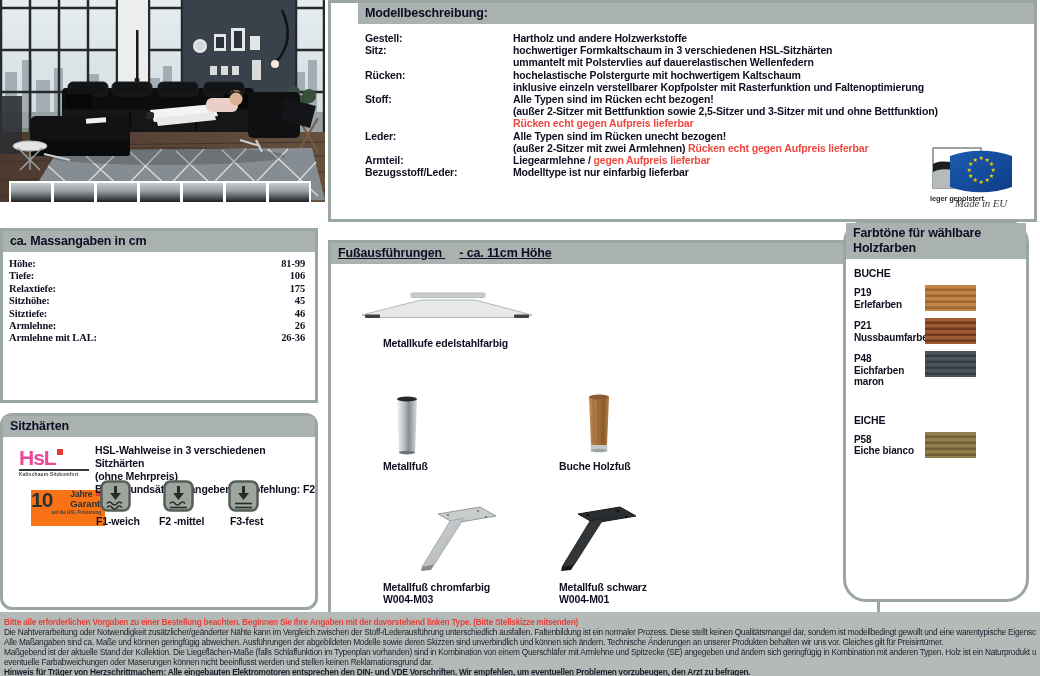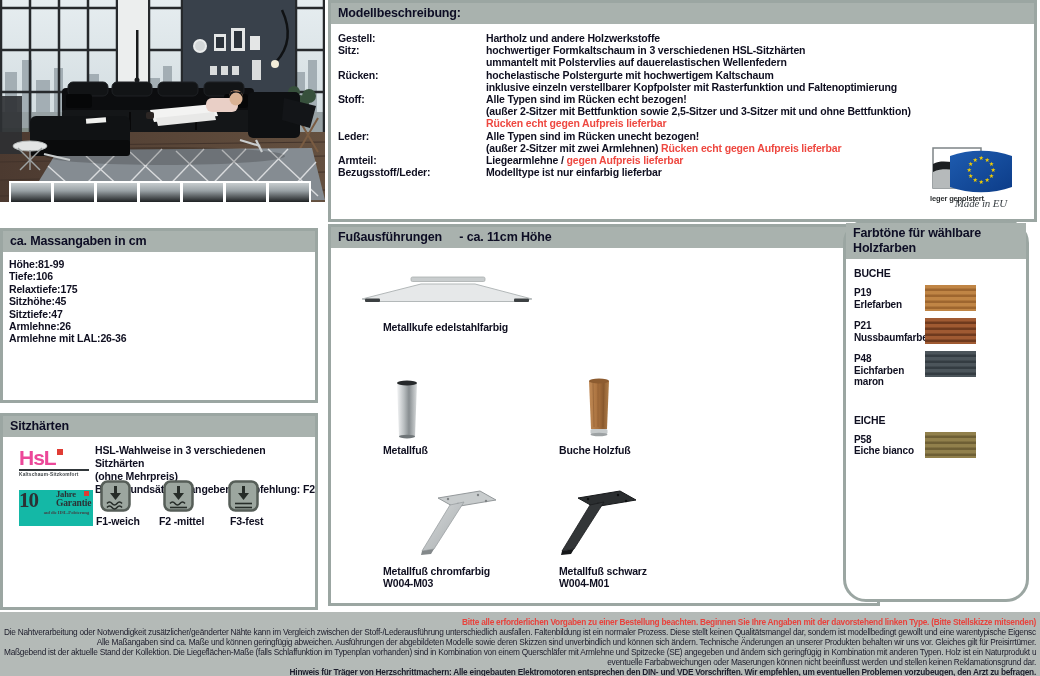--- a/index.html
+++ b/index.html
@@ -13,53 +13,53 @@
   .spec-row{display:flex;font-size:10.5px;font-weight:700;color:#0f0f20;line-height:12.2px;}
   .spec-label{width:148px;flex:none;padding-left:1px;}
   .spec-line span.red{color:#ee4840;}
   
   .leger-box{position:absolute;left:567px;top:144px;width:54px;text-align:center;margin-left:32px;}
   .leger-box .cap{font-size:7.5px;font-weight:700;color:#2c2f31;margin-top:1px;}
   .euflag{position:absolute;left:614px;top:146px;width:72px;text-align:center;}
   .euflag .cap{font-size:11px;font-style:italic;font-family:"Liberation Serif",serif;color:#3a4045;margin-top:0px;}
   
   .meas-rows{padding:6px 10px 0 6px;}
-  .meas-row{display:flex;font-size:10.5px;font-weight:700;line-height:12.4px;color:#0f0f20;}
+  .meas-row{display:flex;justify-content:space-between;font-size:10.5px;font-weight:700;line-height:12.4px;color:#0f0f20;font-family:Liberation Serif, serif;}
   
   .foot-label{position:absolute;font-size:10.5px;font-weight:700;color:#0f0f20;line-height:12px;}
   
   .wood-heading{font-size:10.5px;font-weight:700;margin:8px 0 6px 8px;color:#0f0f20;}
   .wood-row{display:flex;align-items:flex-start;margin:0 0 7px 8px;}
   .wood-label{width:71px;font-size:10px;font-weight:700;line-height:11.5px;padding-top:2px;color:#0f0f20;}
   .wood-swatch{width:51px;height:26px;flex:none;}
   
   .hsl-box{position:absolute;left:16px;top:32px;width:74px;height:36px;background:#fff;}
   .hsl-word{font-size:21px;font-weight:700;color:#ec4899;letter-spacing:-1px;line-height:20px;position:relative;display:inline-block;}
   .hsl-sq{position:absolute;right:-7px;top:1px;width:6px;height:6px;background:#e03c34;}
   .hsl-rule{height:2px;background:#31373a;margin:0 0 1px 0;width:70px;}
   .hsl-sub{font-size:4.8px;font-weight:700;color:#41474a;letter-spacing:0.2px;}
-  .gar-box{position:absolute;left:16px;top:74px;width:74px;height:36px;background:#14b8a6;font-family:Liberation Serif, serif;}
+  .gar-box{position:absolute;left:28px;top:74px;width:74px;height:36px;background:#f97316;}
   .gar-top{display:flex;align-items:flex-start;position:relative;width:70px;}
   .gar-10{font-size:21px;font-weight:700;color:#2c3134;line-height:20px;letter-spacing:-1px;}
   .gar-col{margin-left:18px;font-weight:700;color:#2c3134;}
   .gar-l1{font-size:8.5px;line-height:8.5px;}
   .gar-l2{font-size:9.5px;line-height:9.5px;}
   .gar-sq{position:absolute;right:0;top:1px;width:5px;height:5px;background:#e03c34;}
   .gar-sub{font-size:4.8px;font-weight:700;color:#41474a;text-align:right;width:70px;}
   .sh-text{position:absolute;left:92px;top:28px;font-size:10.5px;font-weight:700;line-height:13px;color:#0f0f20;}
   .sh-icon{position:absolute;top:64px;}
   .sh-label{position:absolute;top:99px;font-size:10.5px;font-weight:700;color:#0f0f20;}
   
   .photo-wrap{position:absolute;left:0;top:0;width:325px;height:202px;overflow:hidden;}
   .thumb{position:absolute;top:183px;width:40px;height:39px;outline:2px solid #ffffff;
          background:linear-gradient(180deg,#c6ccce 0%,#99a1a5 20%,#212426 48%,#0b0c0d 72%,#34383a 100%);}
   
   .fineprint{position:absolute;left:0;top:612px;width:1040px;height:64px;background:#b4bab7;
              padding:5px 4px 0 4px;box-sizing:border-box;}
-  .fp-line{font-size:8.3px;line-height:10px;white-space:nowrap;overflow:hidden;color:#1d1d2c;letter-spacing:-0.25px;text-align:right;}
+  .fp-line{font-size:8.3px;line-height:10px;white-space:nowrap;overflow:hidden;color:#1d1d2c;letter-spacing:-0.25px;}
   .fp-line.red{color:#e8423c;font-weight:700;}
   .fp-line.bold{font-weight:700;}
 </style>
 </head>
 <body>
 
 <div class="page">
 
   <div class="photo-wrap">
     <svg width="325" height="202" viewBox="0 0 325 202">
@@ -232,21 +232,21 @@
     </svg>
     <div class="thumb" style="left:11px"></div>
     <div class="thumb" style="left:54px"></div>
     <div class="thumb" style="left:97px"></div>
     <div class="thumb" style="left:140px"></div>
     <div class="thumb" style="left:183px"></div>
     <div class="thumb" style="left:226px"></div>
     <div class="thumb" style="left:269px"></div>
   </div>
 
-  <div class="panel" style="left:328px;top:0;width:709px;height:222px;">
+  <div class="panel" style="left:328px;top:0;width:709px;height:222px;padding-left:27px;">
     <div class="panel-header">Modellbeschreibung:</div>
     <div class="spec-rows">
         <div class="spec-row">
           <div class="spec-label">Gestell:</div>
           <div class="spec-lines">
             <div class="spec-line"><span>Hartholz und andere Holzwerkstoffe</span></div>
           </div>
         </div>
         <div class="spec-row">
           <div class="spec-label">Sitz:</div>
@@ -342,34 +342,34 @@
         <div class="meas-row">
           <span>Relaxtiefe:</span>
           <span>175</span>
         </div>
         <div class="meas-row">
           <span>Sitzhöhe:</span>
           <span>45</span>
         </div>
         <div class="meas-row">
           <span>Sitztiefe:</span>
-          <span>47</span>
+          <span>46</span>
         </div>
         <div class="meas-row">
           <span>Armlehne:</span>
           <span>26</span>
         </div>
         <div class="meas-row">
           <span>Armlehne mit LAL:</span>
           <span>26-36</span>
         </div>
       </div>
   </div>
 
-  <div class="panel" style="left:328px;top:224px;width:552px;height:382px;">
+  <div class="panel" style="left:328px;top:240px;width:552px;height:382px;text-decoration:underline;">
     <div class="panel-header">
       <span>Fußausführungen</span>
       <span style="margin-left:14px">- ca. 11cm Höhe</span>
     </div>
 
     <svg style="position:absolute;left:28px;top:48px" width="176" height="30" viewBox="0 0 176 30">
       <rect x="52" y="2" width="74" height="4.5" rx="1.5" fill="#c9cdce" stroke="#a9aeaf" stroke-width="0.8"></rect>
       <polygon points="3,24 62,9 116,9 173,24 160,26.5 16,26.5" fill="#e6e8e9" stroke="#b3b8b9" stroke-width="1"></polygon>
       <rect x="6" y="23.5" width="15" height="3.5" rx="1" fill="#3c4042"></rect>
       <rect x="155" y="23.5" width="15" height="3.5" rx="1" fill="#3c4042"></rect>
@@ -472,21 +472,21 @@
         <div class="wood-row">
           <div class="wood-label">
             <div>P58</div>
             <div>Eiche bianco</div>
           </div>
           <div class="wood-swatch" style="background: repeating-linear-gradient(rgb(145, 128, 76) 0px, rgb(145, 128, 76) 3px, rgb(110, 95, 53) 4px, rgb(110, 95, 53) 6px);"></div>
         </div>
       </div>
   </div>
 
-  <div class="panel" style="left:0;top:413px;width:318px;height:197px;">
+  <div class="panel" style="left:0;top:413px;width:318px;height:197px;border-radius:12px;">
     <div class="panel-header">Sitzhärten</div>
 
     <div class="hsl-box">
       <div class="hsl-word">
         <span>HsL</span>
         <span class="hsl-sq"></span>
       </div>
       <div class="hsl-rule"></div>
       <div class="hsl-sub">Kaltschaum-Sitzkomfort</div>
     </div>

